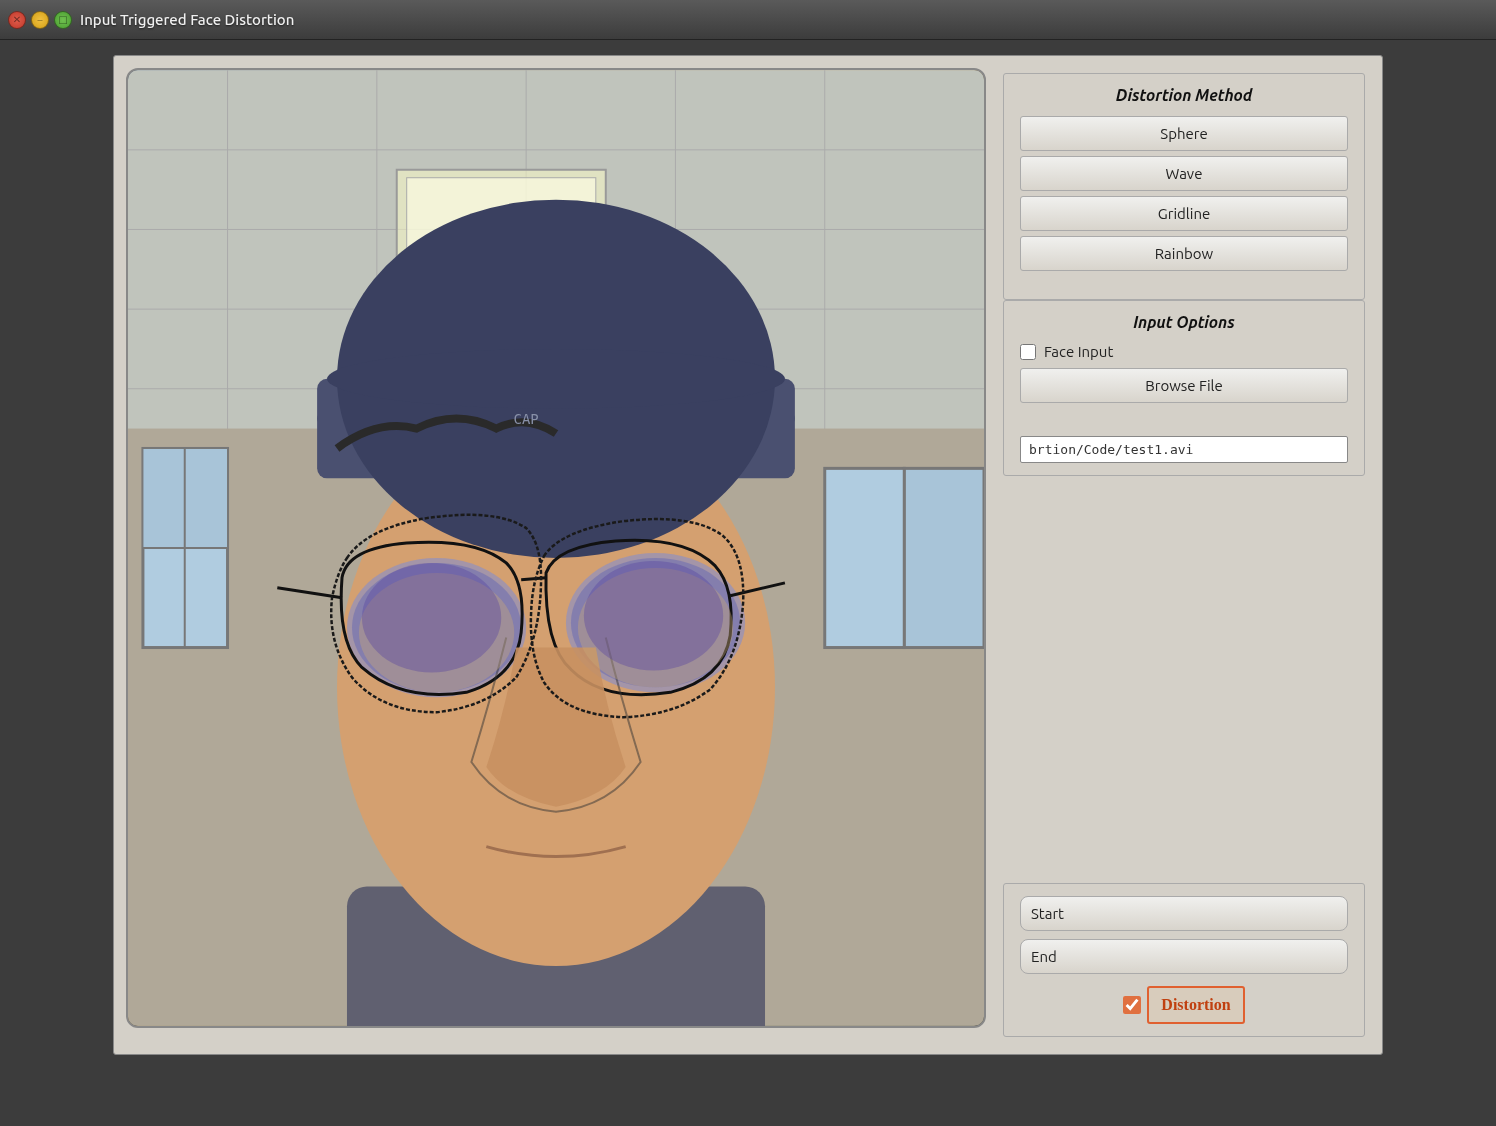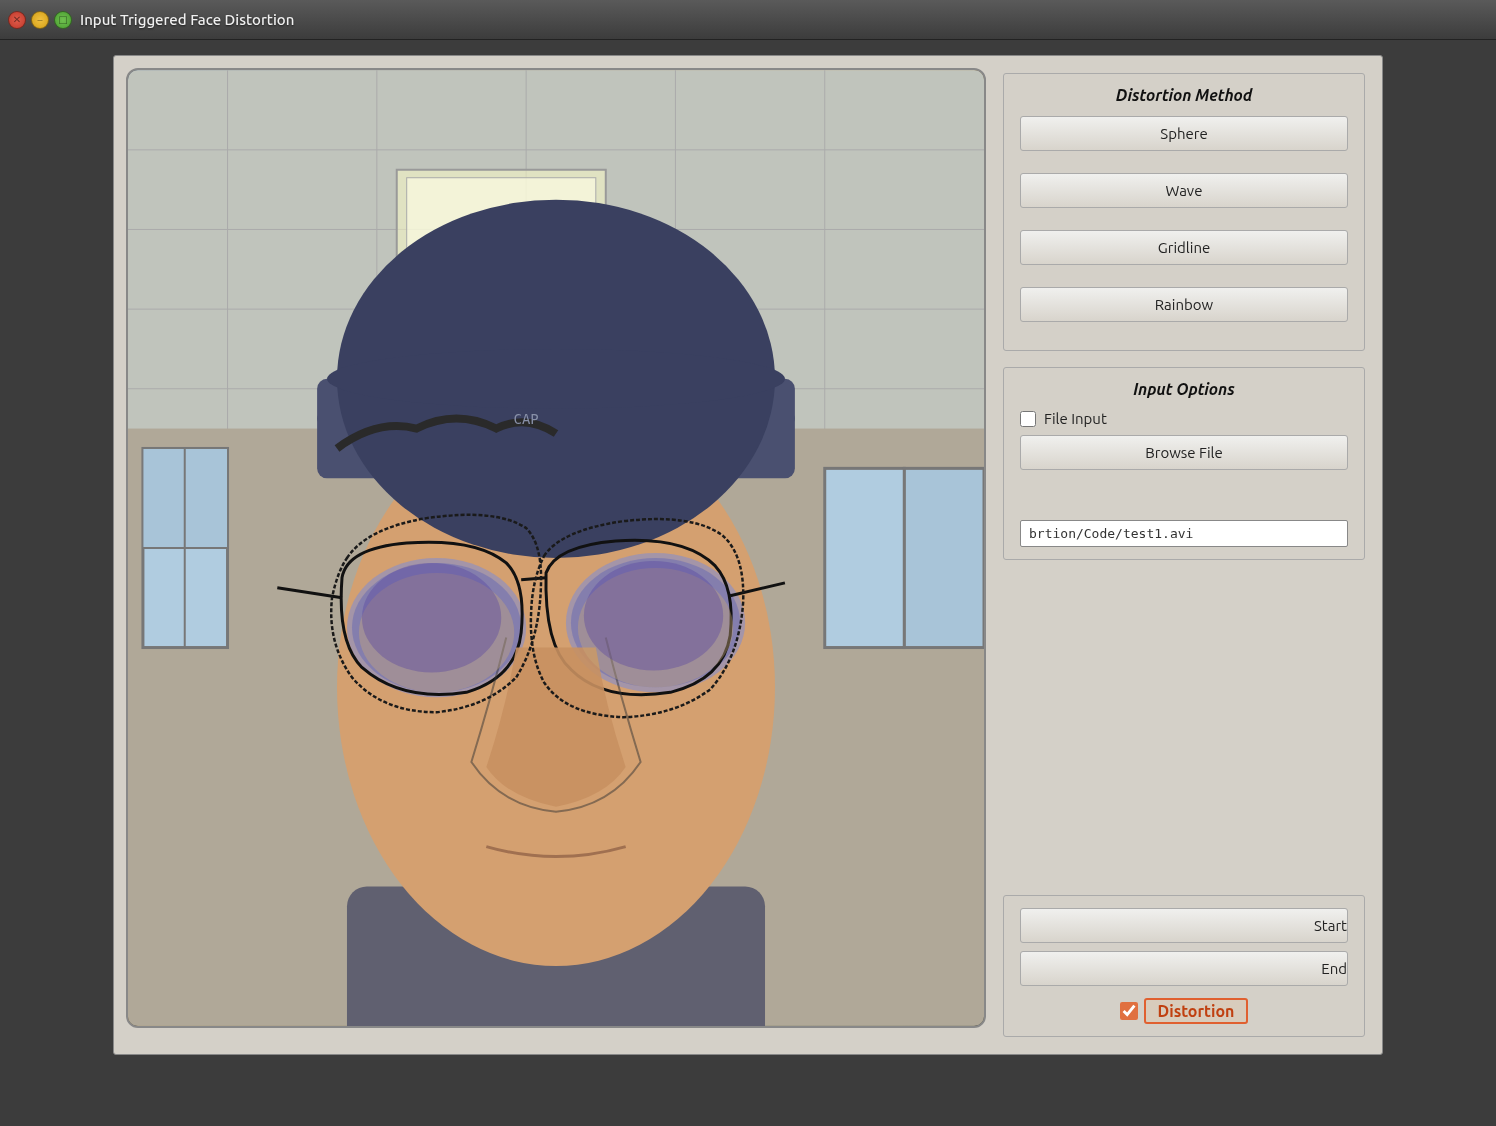--- a/index.html
+++ b/index.html
@@ -87,21 +87,21 @@
       background: linear-gradient(135deg, #8a9bb0 0%, #b0a898 20%, #c8b898 40%, #a09070 60%, #888870 80%, #787868 100%);
       position: relative;
       overflow: hidden;
     }
 
     
     .side-panel {
       flex: 1;
       display: flex;
       flex-direction: column;
-      gap: 16px;
+      gap: 0;
       padding: 5px;
     }
 
     
     .section-box {
       background: #d4d0c8;
       border: 1px solid #aaa;
       border-radius: 3px;
       padding: 12px 16px;
     }
@@ -113,21 +113,21 @@
       text-align: center;
       margin-bottom: 12px;
       color: #111;
     }
 
     
     .method-btn {
       display: block;
       width: 100%;
       padding: 8px 10px;
-      margin-bottom: 22px;
+      margin-bottom: 5px;
       background: linear-gradient(to bottom, #f0f0ee, #d8d4cc);
       border: 1px solid #aaa;
       border-radius: 3px;
       text-align: center;
       font-size: 15px;
       color: #222;
       cursor: pointer;
       font-family: inherit;
     }
 
@@ -178,25 +178,25 @@
       gap: 8px;
       padding: 12px 16px;
       background: #d4d0c8;
       border: 1px solid #aaa;
       border-radius: 3px;
     }
 
     .action-btn {
       display: block;
       width: 100%;
-      padding: 8px 0;
+      padding: 8px 10px;
       background: linear-gradient(to bottom, #f0f0ee, #d8d4cc);
       border: 1px solid #aaa;
-      border-radius: 3px;
-      text-align: right;
+      border-radius: 8px;
+      text-align: left;
       font-size: 15px;
       color: #222;
       cursor: pointer;
       font-family: inherit;
     }
 
     .distortion-row {
       display: flex;
       align-items: center;
       justify-content: center;
@@ -209,23 +209,24 @@
       height: 18px;
       accent-color: #e07040;
       cursor: pointer;
     }
 
     .distortion-label {
       font-size: 16px;
       font-weight: bold;
       color: #c04010;
       border: 2px solid #e06030;
-      padding: 2px 12px;
+      padding: 8px 12px;
       border-radius: 3px;
       background: rgba(240, 180, 120, 0.15);
+      font-family: Liberation Serif, serif;
     }
 
     .spacer { flex: 1; }
 
     
     .face-svg {
       position: absolute;
       top: 0;
       left: 0;
       width: 100%;
@@ -342,21 +343,21 @@
       <button class="method-btn">Wave</button>
       <button class="method-btn">Gridline</button>
       <button class="method-btn">Rainbow</button>
     </div>
 
     <div class="section-box">
       <div class="section-title">Input Options</div>
       <div class="input-options">
         <div class="checkbox-row">
           <input type="checkbox" id="file-input-cb" class="checkbox-input" style="">
-          <label class="checkbox-label" for="file-input-cb">File Input</label>
+          <label class="checkbox-label" for="file-input-cb">Face Input</label>
         </div>
         <button class="method-btn">Browse File</button>
         <input type="text" class="file-path-input" value="brtion/Code/test1.avi" style="">
       </div>
     </div>
 
     <div class="spacer"></div>
 
     <div class="action-section">
       <button class="action-btn">Start</button>

